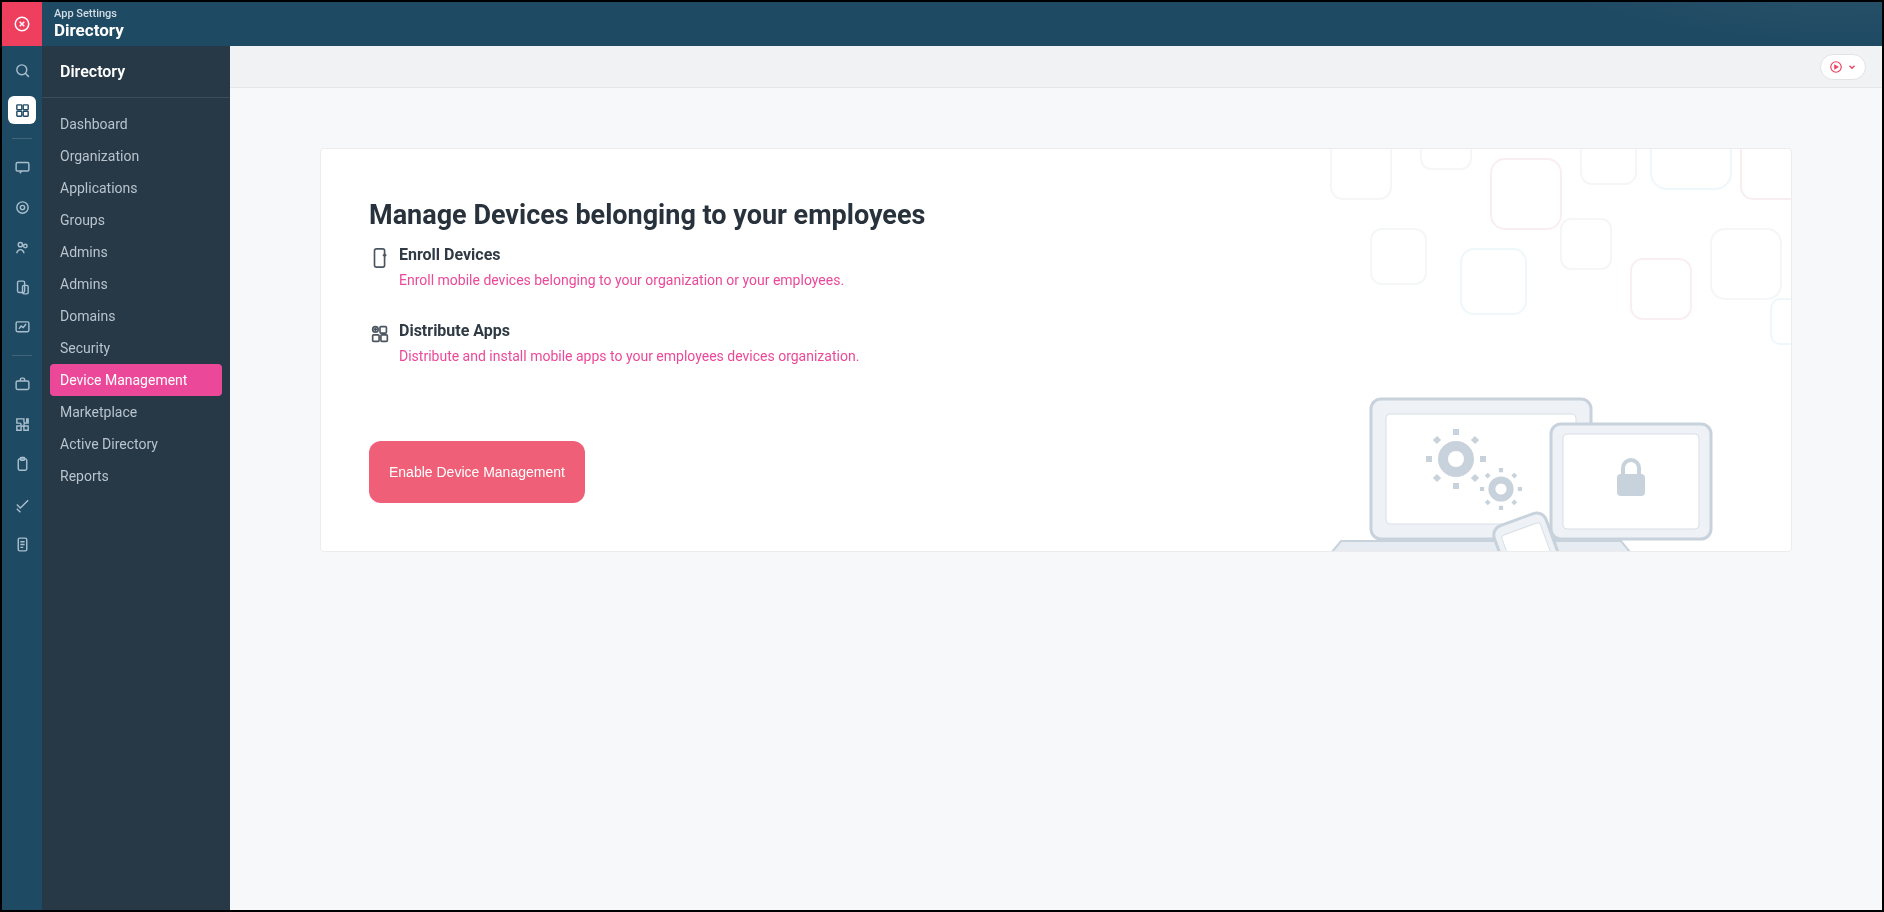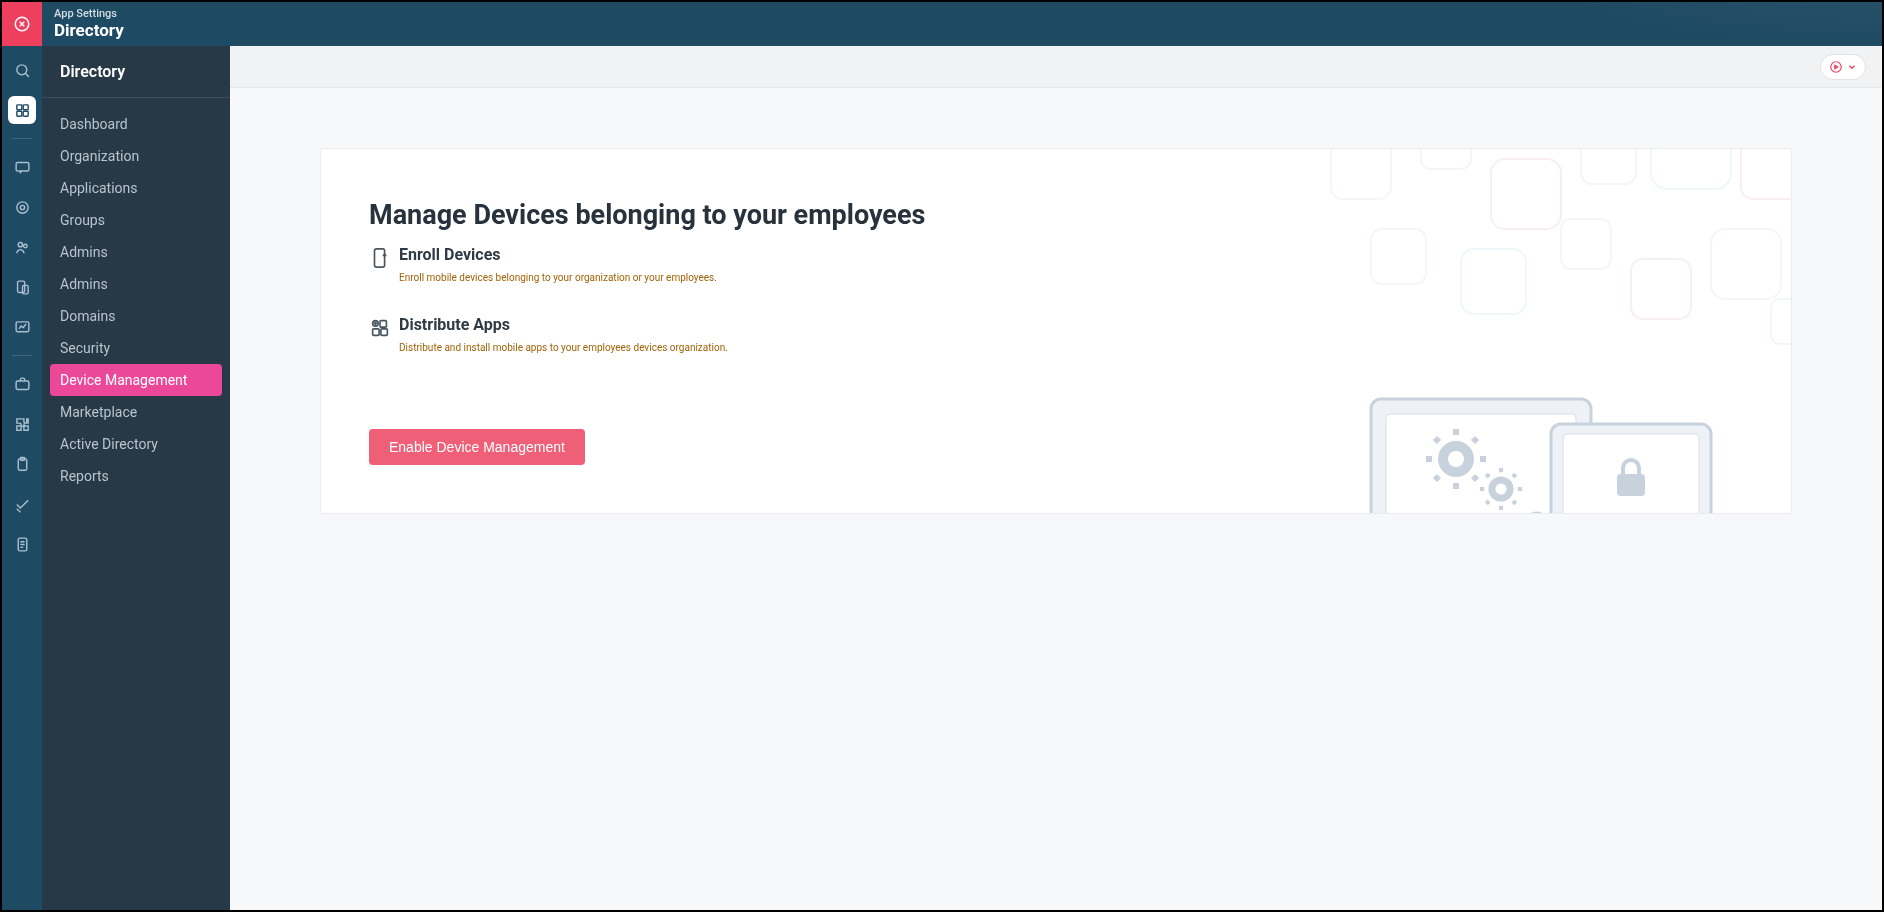--- a/index.html
+++ b/index.html
@@ -139,31 +139,31 @@
   }
   .feature .ficon {
     width:22px; height:22px; flex-shrink:0; color:#4a5560;
     margin-top:2px;
   }
   .feature .ficon svg { width:22px; height:22px; }
   .feature .ftext h3 {
     font-size:16px; font-weight:700; color:#2f3a44; margin-bottom:6px;
   }
   .feature .ftext p {
-    font-size:10px; color:#a16207; line-height:1.5;
+    font-size:14px; color:#ec4899; line-height:1.5;
   }
   .cta {
     margin-top:44px;
     background:#ef5f78;
     color:#fff;
     font-size:14px;
     font-weight:500;
     border:none;
-    border-radius:4px;
-    padding:10px 20px;
+    border-radius:12px;
+    padding:23px 20px;
     cursor:pointer;
   }
 
   
   .illus {
     position:absolute;
     right:30px; top:60px;
     width:460px; height:420px;
     pointer-events:none;
   }

